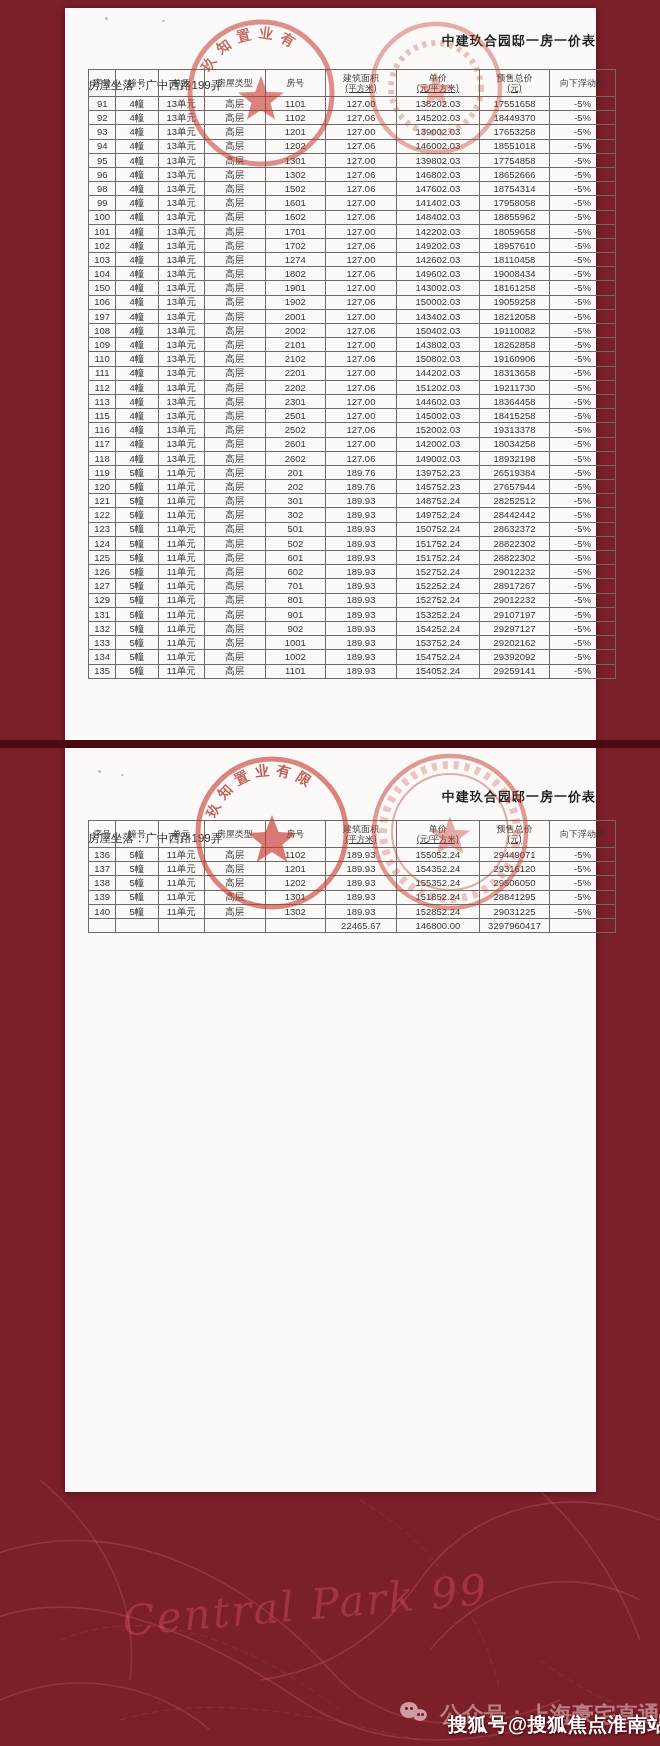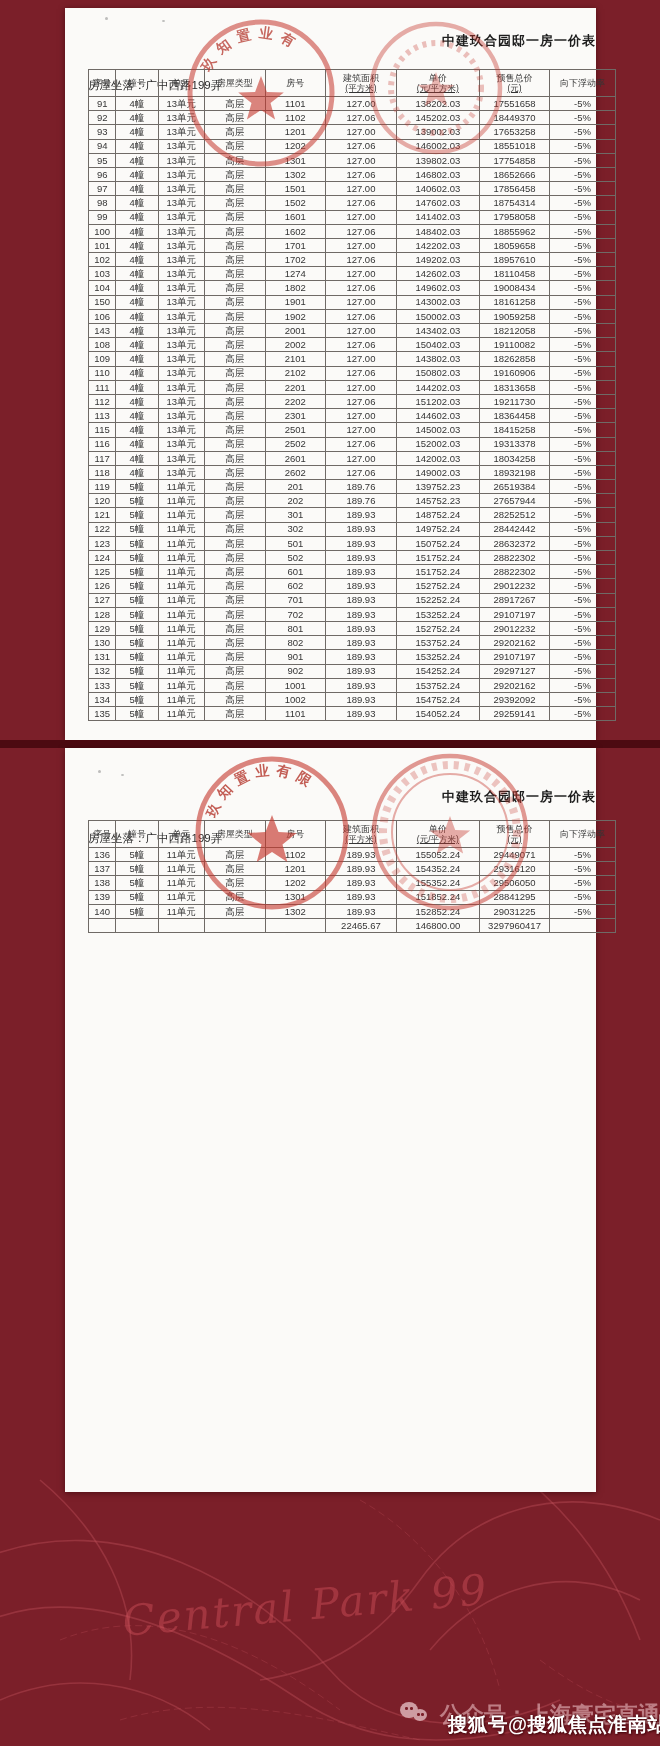--- a/index.html
+++ b/index.html
@@ -198,31 +198,20 @@
           <td>4幢</td>
           <td>13单元</td>
           <td>高层</td>
           <td>1302</td>
           <td>127.06</td>
           <td>146802.03</td>
           <td>18652666</td>
           <td>-5%</td>
         </tr>
         <tr>
-          <td>97</td>
-          <td>4幢</td>
-          <td>13单元</td>
-          <td>高层</td>
-          <td>1501</td>
-          <td>127.00</td>
-          <td>140602.03</td>
-          <td>17856458</td>
-          <td>-5%</td>
-        </tr>
-        <tr>
           <td>98</td>
           <td>4幢</td>
           <td>13单元</td>
           <td>高层</td>
           <td>1502</td>
           <td>127.06</td>
           <td>147602.03</td>
           <td>18754314</td>
           <td>-5%</td>
         </tr>
@@ -308,21 +297,21 @@
           <td>4幢</td>
           <td>13单元</td>
           <td>高层</td>
           <td>1902</td>
           <td>127.06</td>
           <td>150002.03</td>
           <td>19059258</td>
           <td>-5%</td>
         </tr>
         <tr>
-          <td>143</td>
+          <td>197</td>
           <td>4幢</td>
           <td>13单元</td>
           <td>高层</td>
           <td>2001</td>
           <td>127.00</td>
           <td>143402.03</td>
           <td>18212058</td>
           <td>-5%</td>
         </tr>
         <tr>
@@ -528,50 +517,28 @@
           <td>5幢</td>
           <td>11单元</td>
           <td>高层</td>
           <td>701</td>
           <td>189.93</td>
           <td>152252.24</td>
           <td>28917267</td>
           <td>-5%</td>
         </tr>
         <tr>
-          <td>128</td>
-          <td>5幢</td>
-          <td>11单元</td>
-          <td>高层</td>
-          <td>702</td>
-          <td>189.93</td>
-          <td>153252.24</td>
-          <td>29107197</td>
-          <td>-5%</td>
-        </tr>
-        <tr>
           <td>129</td>
           <td>5幢</td>
           <td>11单元</td>
           <td>高层</td>
           <td>801</td>
           <td>189.93</td>
           <td>152752.24</td>
           <td>29012232</td>
-          <td>-5%</td>
-        </tr>
-        <tr>
-          <td>130</td>
-          <td>5幢</td>
-          <td>11单元</td>
-          <td>高层</td>
-          <td>802</td>
-          <td>189.93</td>
-          <td>153752.24</td>
-          <td>29202162</td>
           <td>-5%</td>
         </tr>
         <tr>
           <td>131</td>
           <td>5幢</td>
           <td>11单元</td>
           <td>高层</td>
           <td>901</td>
           <td>189.93</td>
           <td>153252.24</td>

